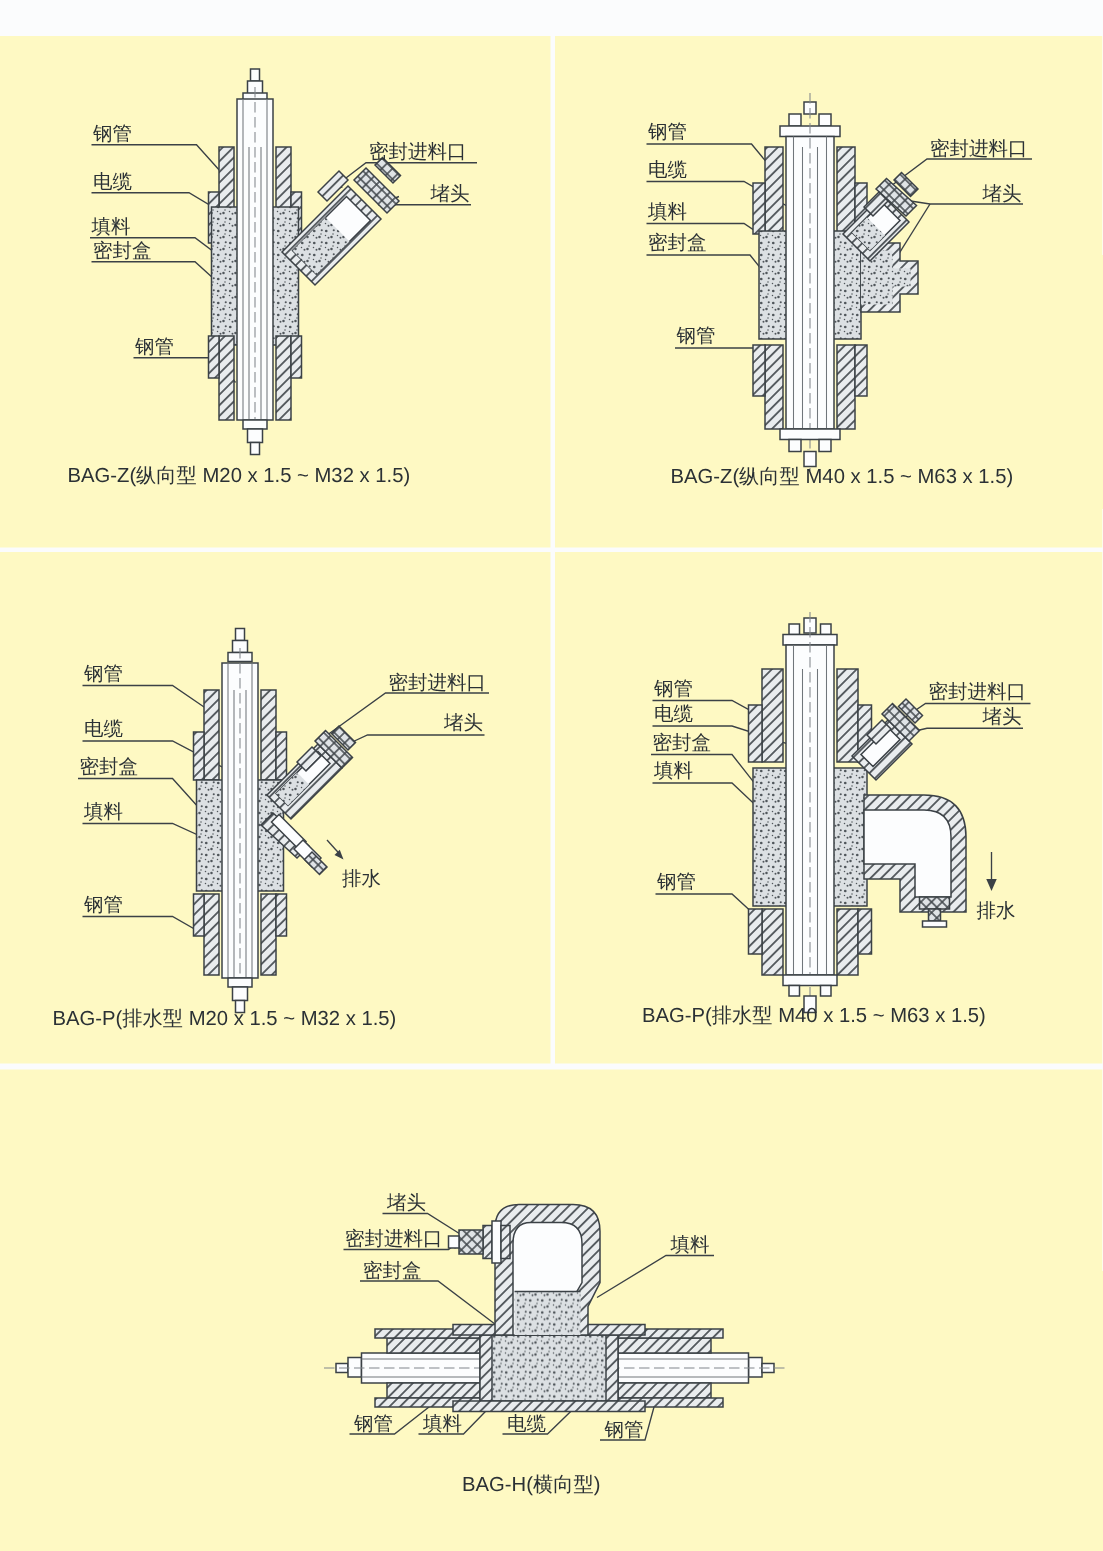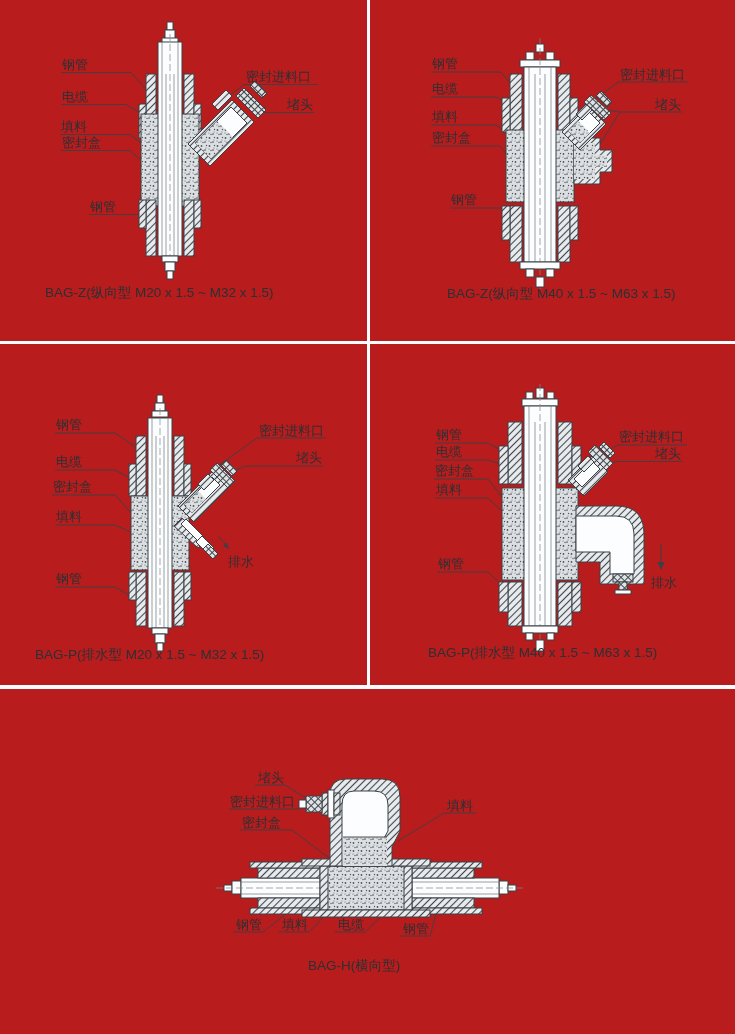--- a/index.html
+++ b/index.html
@@ -1,21 +1,21 @@
 <!DOCTYPE html>
 <html><head>
 <meta charset="utf-8">
 <style>
   html,body{margin:0;padding:0;}
   body{
     width:735px;height:1034px;position:relative;overflow:hidden;
     background:#fbfcfd;
     font-family:"Liberation Sans","DejaVu Sans",sans-serif;
   }
-  .panel{position:absolute;background:#b91c1c;}
+  .panel{position:absolute;background:#fef9c3;margin-top:24px;}
   #p1{left:0;top:0;width:367px;height:341px}
   #p2{left:370px;top:0;width:365px;height:341px}
   #p3{left:0;top:344px;width:367px;height:341px}
   #p4{left:370px;top:344px;width:365px;height:341px}
   #p5{left:0;top:689px;width:735px;height:345px}
   svg{display:block}
   .wh{fill:#fcfdfe;stroke:#3b4146;stroke-width:1}
   .st{stroke:#3b4146;stroke-width:1}
   .ld{stroke:#3b4146;stroke-width:.9;fill:none}
   .thin{stroke:#70767b;stroke-width:.7;fill:none}

